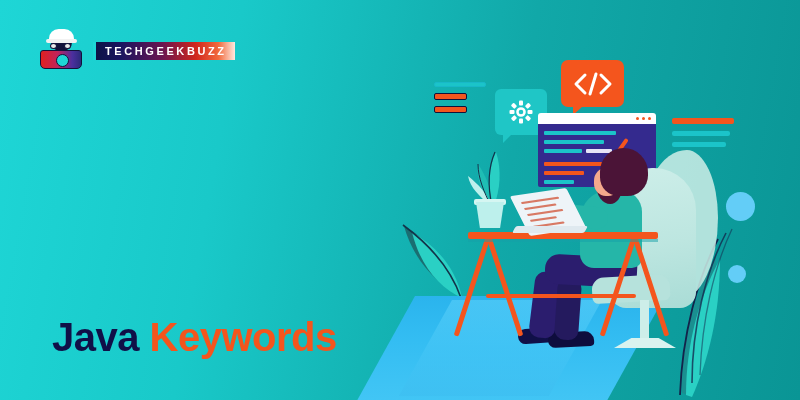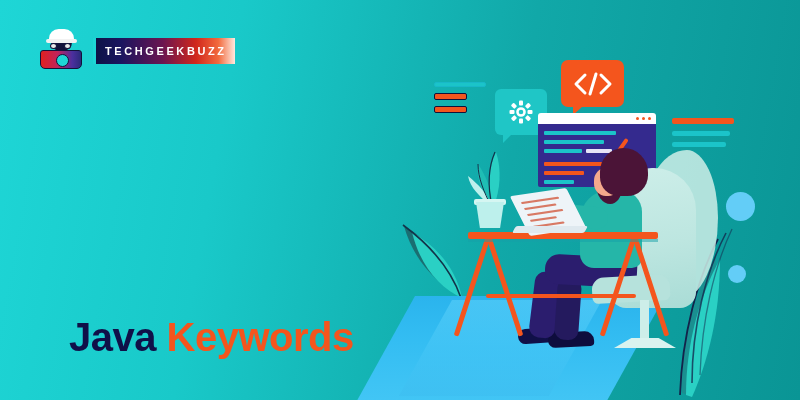--- a/index.html
+++ b/index.html
@@ -44,38 +44,38 @@
     content:""; position:absolute; left:-3px; bottom:-2px;
     width:31px; height:4px; border-radius:2px; background:#f2f2f2;
   }
   .lm-eye {
     position:absolute; top:15px; width:7px; height:6px;
     border-radius:50%; background:#eaeaea; border:1px solid #12123a;
   }
   .lm-eye.l{ left:12px; } .lm-eye.r{ left:26px; }
 
   #logo-wordmark {
-    position:relative; height:26px; min-width:118px;
+    position:relative; height:18px; min-width:118px;
     background:linear-gradient(90deg,#0d1347 0%,#1a1560 18%,#6b1550 48%,#d1271c 72%,#f26a3d 88%,#ffe9df 100%);
     border-left:3px solid #1ed6d6;
     display:flex; align-items:center; padding:0 8px 0 9px;
   }
   #logo-wordmark span {
     color:#ffffff; font-size:11px; font-weight:bold;
     letter-spacing:2.6px; white-space:nowrap;
     font-family:"Liberation Sans", sans-serif;
   }
 
   
   #headline {
     position:absolute; left:52px; top:315px; z-index:40;
     font-size:40px; font-weight:bold; letter-spacing:-0.5px;
     white-space:nowrap; font-family:"Liberation Sans", sans-serif;
   }
-  #headline .w1 { color:#101048;margin-left:17px; }
+  #headline .w1 { color:#101048; }
   #headline .w2 { color:#f4551d; }
 
   
   #illo { position:absolute; inset:0; }
 
   
   .floor {
     position:absolute; left:415px; top:296px; width:250px; height:104px;
     background:linear-gradient(180deg,#2bb4ef 0%,#34bdf4 40%,#43c6f7 100%);
     transform:skewX(-29deg); transform-origin:top left; opacity:.97;

